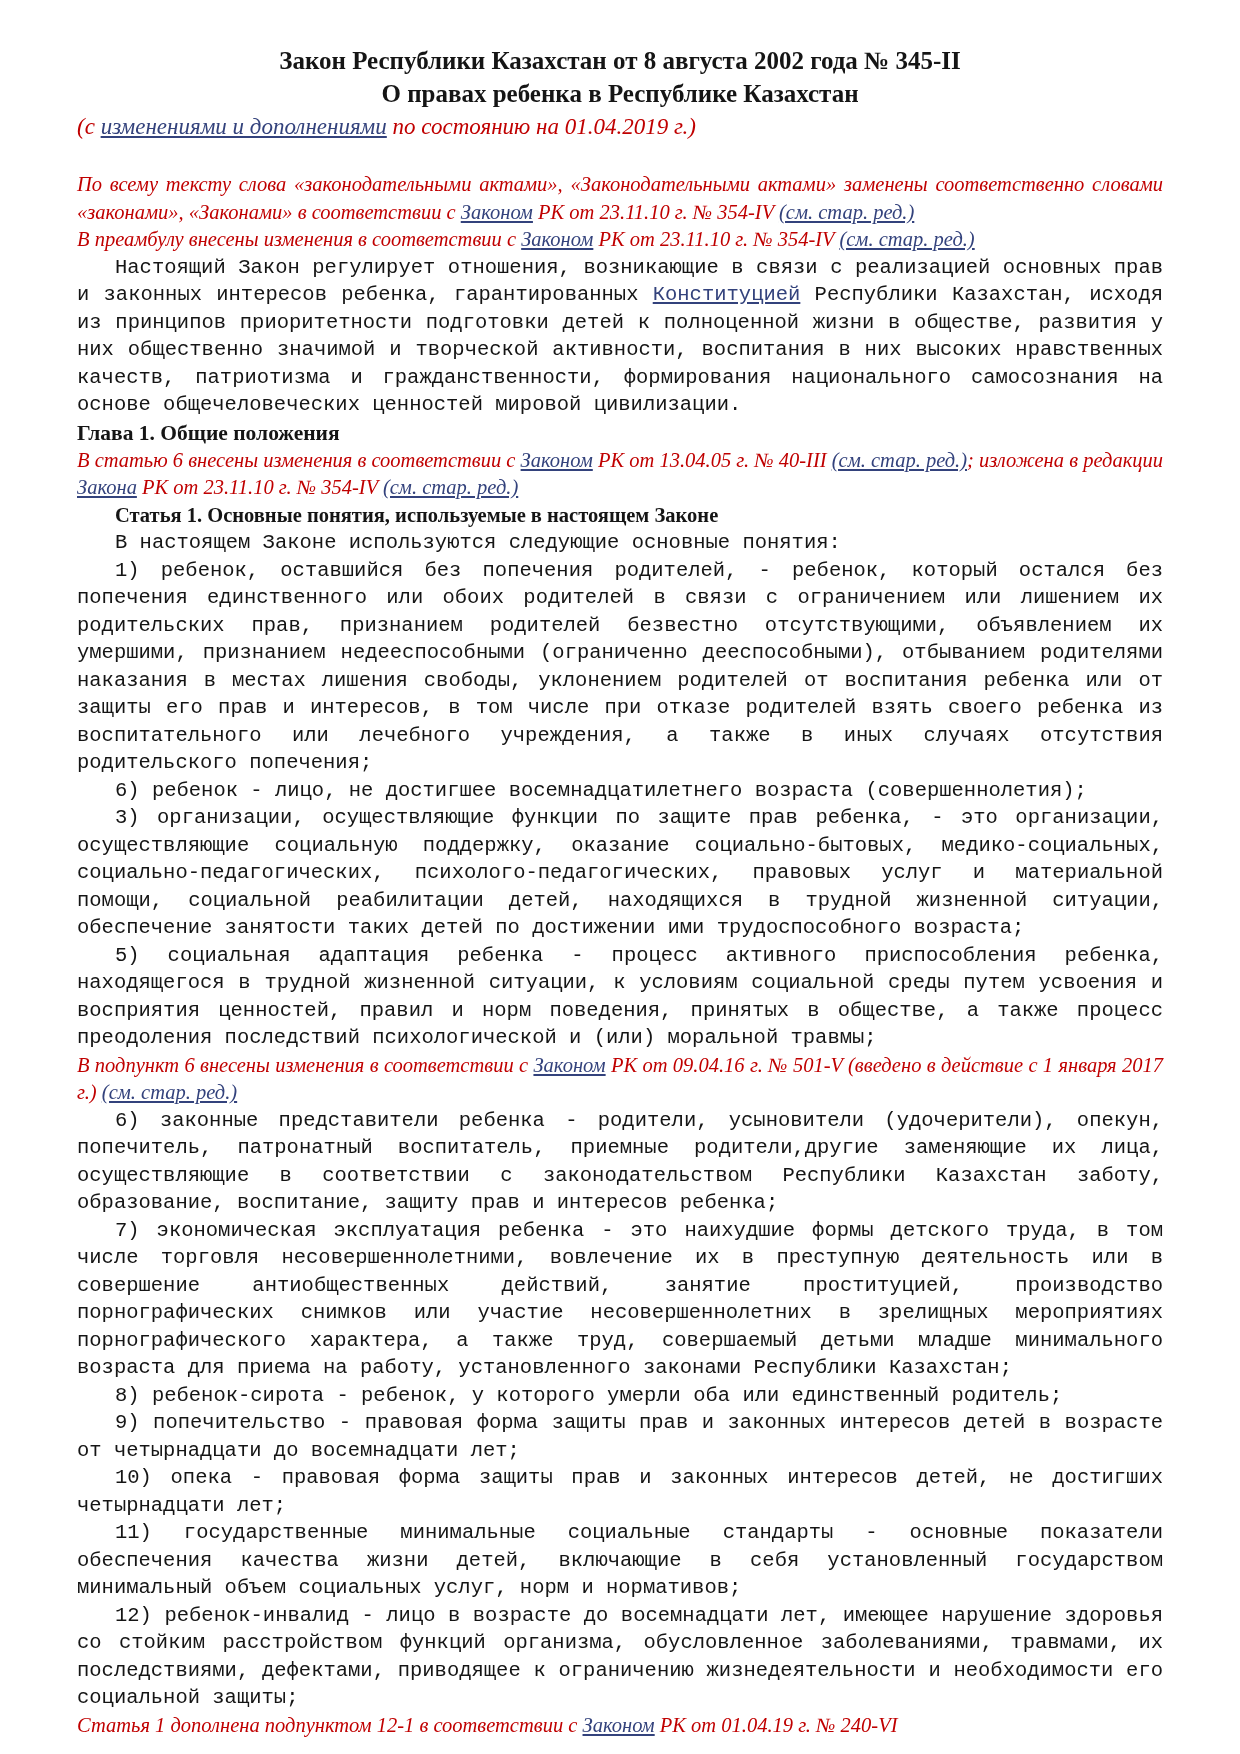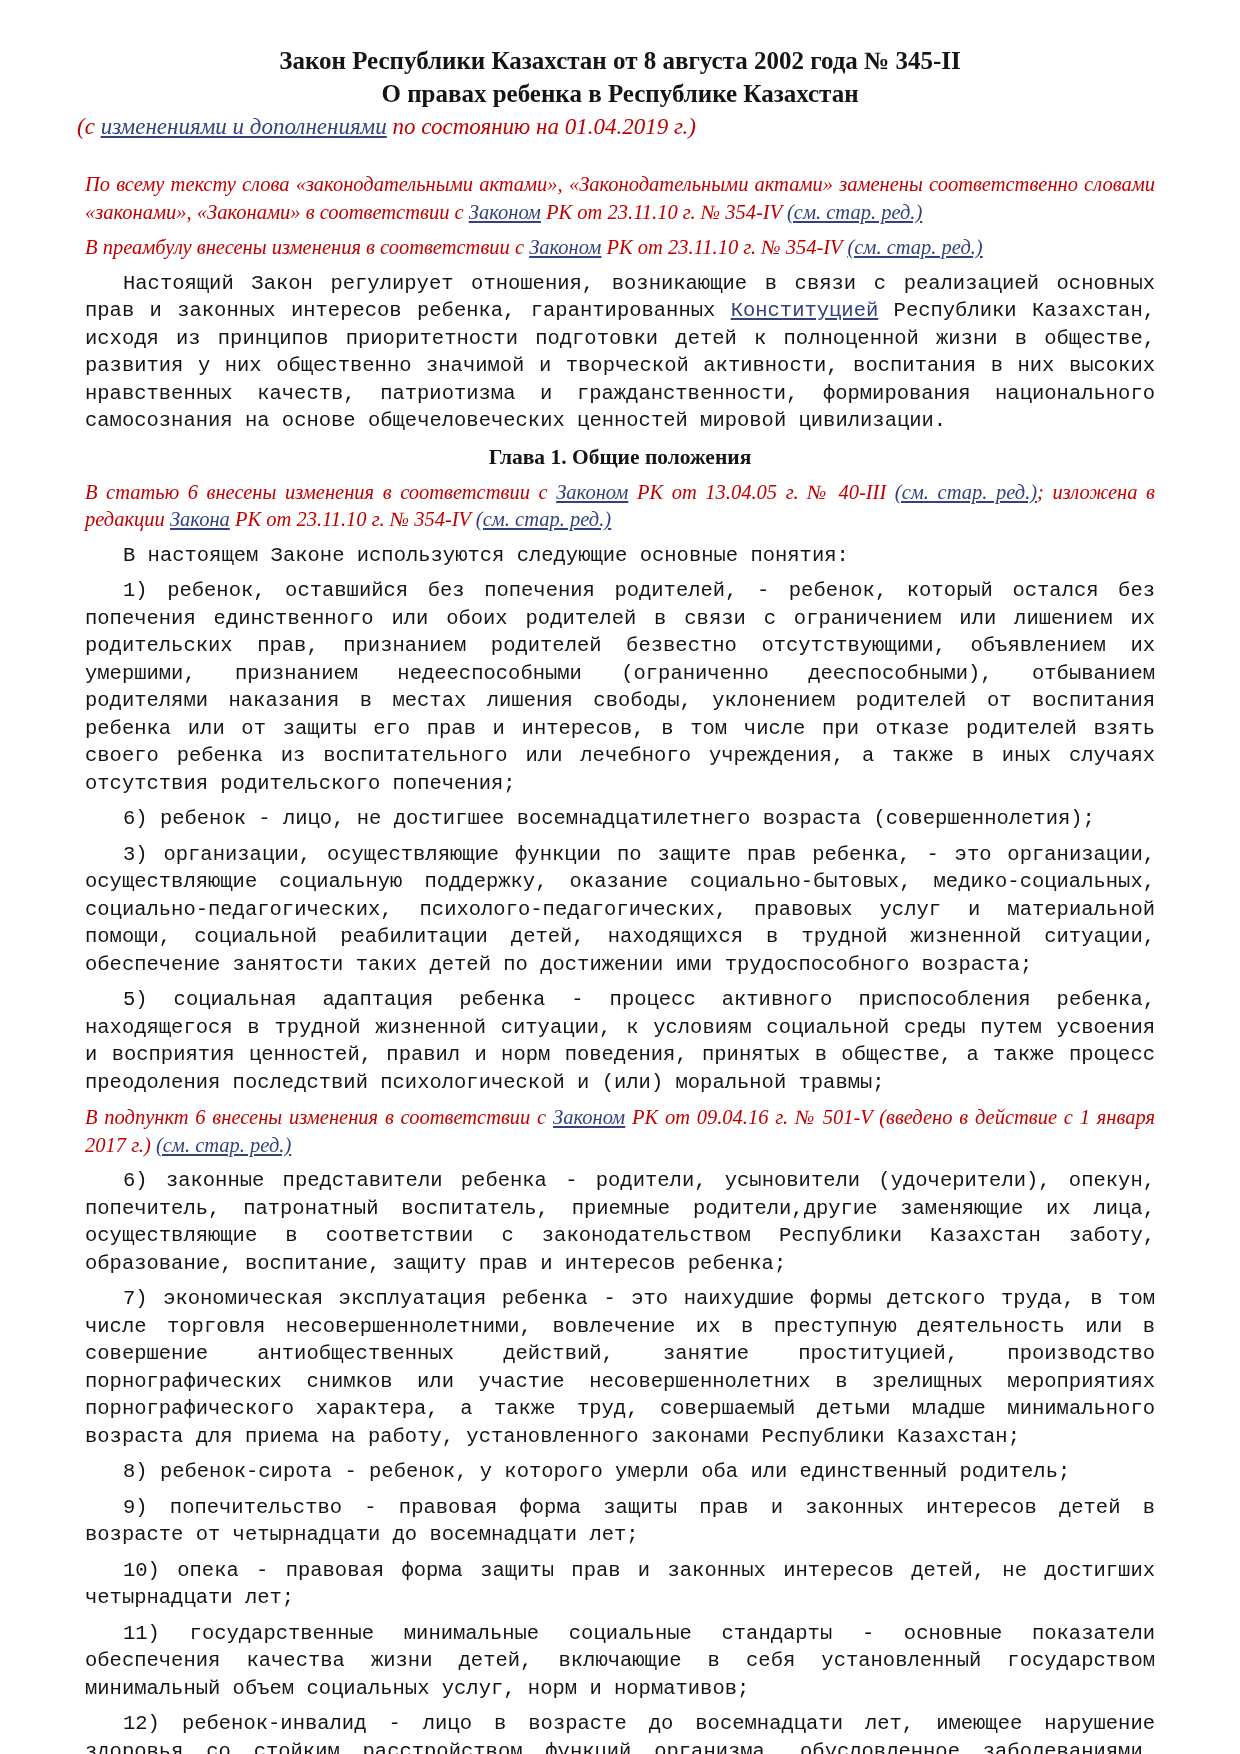--- a/index.html
+++ b/index.html
@@ -32,35 +32,34 @@
     text-align:center;
   }
   .doc-subtitle{
     font-size:23px;
     line-height:34px;
     font-style:italic;
     color:var(--red);
     text-align:left;
   }
   .block{margin:0;}
-  p.block{margin:8px;}
+  p.block{margin:0;}
   .paragraph{
     text-align:justify;
     text-indent:38px;
     font-family:Liberation Mono, monospace;
   }
   .amendment{
     color:var(--red);
     font-style:italic;
     text-align:justify;
     text-indent:0;
   }
   .chapter{
     font-weight:bold;
-    text-align:center;
     font-size:21.5px;
     line-height:28px;
     margin:26px 0 27px 0;
     text-indent:0;
   }
   .article-title{
     font-weight:bold;
     text-align:left;
     text-indent:38px;
   }
@@ -80,20 +79,21 @@
     <div class="doc-title">О правах ребенка в Республике Казахстан</div>
     <div class="doc-subtitle"><span>(с </span><a class="doc-link">изменениями и дополнениями</a><span> по состоянию на 01.04.2019 г.)</span></div>
   </header>
 
   <main>
       <p class="block amendment space-after"><span>По всему тексту слова «законодательными актами», «Законодательными актами» заменены соответственно словами «законами», «Законами» в соответствии с </span><a class="doc-link">Законом</a><span> РК от 23.11.10 г. № 354-IV </span><a class="doc-link">(см. стар. ред.)</a></p>
       <p class="block amendment"><span>В преамбулу внесены изменения в соответствии с </span><a class="doc-link">Законом</a><span> РК от 23.11.10 г. № 354-IV </span><a class="doc-link">(см. стар. ред.)</a></p>
       <p class="block paragraph"><span>Настоящий Закон регулирует отношения, возникающие в связи с реализацией основных прав и законных интересов ребенка, гарантированных </span><a class="doc-link">Конституцией</a><span> Республики Казахстан, исходя из принципов приоритетности подготовки детей к полноценной жизни в обществе, развития у них общественно значимой и творческой активности, воспитания в них высоких нравственных качеств, патриотизма и гражданственности, формирования национального самосознания на основе общечеловеческих ценностей мировой цивилизации.</span></p>
       <p class="block chapter"><span>Глава 1. Общие положения</span></p>
       <p class="block amendment"><span>В статью 6 внесены изменения в соответствии с </span><a class="doc-link">Законом</a><span> РК от 13.04.05 г. № 40-III </span><a class="doc-link">(см. стар. ред.)</a><span>; изложена в редакции </span><a class="doc-link">Закона</a><span> РК от 23.11.10 г. № 354-IV </span><a class="doc-link">(см. стар. ред.)</a></p>
+      <p class="block article-title"><span>Статья 1. Основные понятия, используемые в настоящем Законе</span></p>
       <p class="block paragraph"><span>В настоящем Законе используются следующие основные понятия:</span></p>
       <p class="block paragraph"><span>1) ребенок, оставшийся без попечения родителей, - ребенок, который остался без попечения единственного или обоих родителей в связи с ограничением или лишением их родительских прав, признанием родителей безвестно отсутствующими, объявлением их умершими, признанием недееспособными (ограниченно дееспособными), отбыванием родителями наказания в местах лишения свободы, уклонением родителей от воспитания ребенка или от защиты его прав и интересов, в том числе при отказе родителей взять своего ребенка из воспитательного или лечебного учреждения, а также в иных случаях отсутствия родительского попечения;</span></p>
       <p class="block paragraph"><span>6) ребенок - лицо, не достигшее восемнадцатилетнего возраста (совершеннолетия);</span></p>
       <p class="block paragraph"><span>3) организации, осуществляющие функции по защите прав ребенка, - это организации, осуществляющие социальную поддержку, оказание социально-бытовых, медико-социальных, социально-педагогических, психолого-педагогических, правовых услуг и материальной помощи, социальной реабилитации детей, находящихся в трудной жизненной ситуации, обеспечение занятости таких детей по достижении ими трудоспособного возраста;</span></p>
       <p class="block paragraph"><span>5) социальная адаптация ребенка - процесс активного приспособления ребенка, находящегося в трудной жизненной ситуации, к условиям социальной среды путем усвоения и восприятия ценностей, правил и норм поведения, принятых в обществе, а также процесс преодоления последствий психологической и (или) моральной травмы;</span></p>
       <p class="block amendment"><span>В подпункт 6 внесены изменения в соответствии с </span><a class="doc-link">Законом</a><span> РК от 09.04.16 г. № 501-V (введено в действие с 1 января 2017 г.) </span><a class="doc-link">(см. стар. ред.)</a></p>
       <p class="block paragraph"><span>6) законные представители ребенка - родители, усыновители (удочерители), опекун, попечитель, патронатный воспитатель, приемные родители,другие заменяющие их лица, осуществляющие в соответствии с законодательством Республики Казахстан заботу, образование, воспитание, защиту прав и интересов ребенка;</span></p>
       <p class="block paragraph"><span>7) экономическая эксплуатация ребенка - это наихудшие формы детского труда, в том числе торговля несовершеннолетними, вовлечение их в преступную деятельность или в совершение антиобщественных действий, занятие проституцией, производство порнографических снимков или участие несовершеннолетних в зрелищных мероприятиях порнографического характера, а также труд, совершаемый детьми младше минимального возраста для приема на работу, установленного законами Республики Казахстан;</span></p>
       <p class="block paragraph"><span>8) ребенок-сирота - ребенок, у которого умерли оба или единственный родитель;</span></p>
       <p class="block paragraph"><span>9) попечительство - правовая форма защиты прав и законных интересов детей в возрасте от четырнадцати до восемнадцати лет;</span></p>

